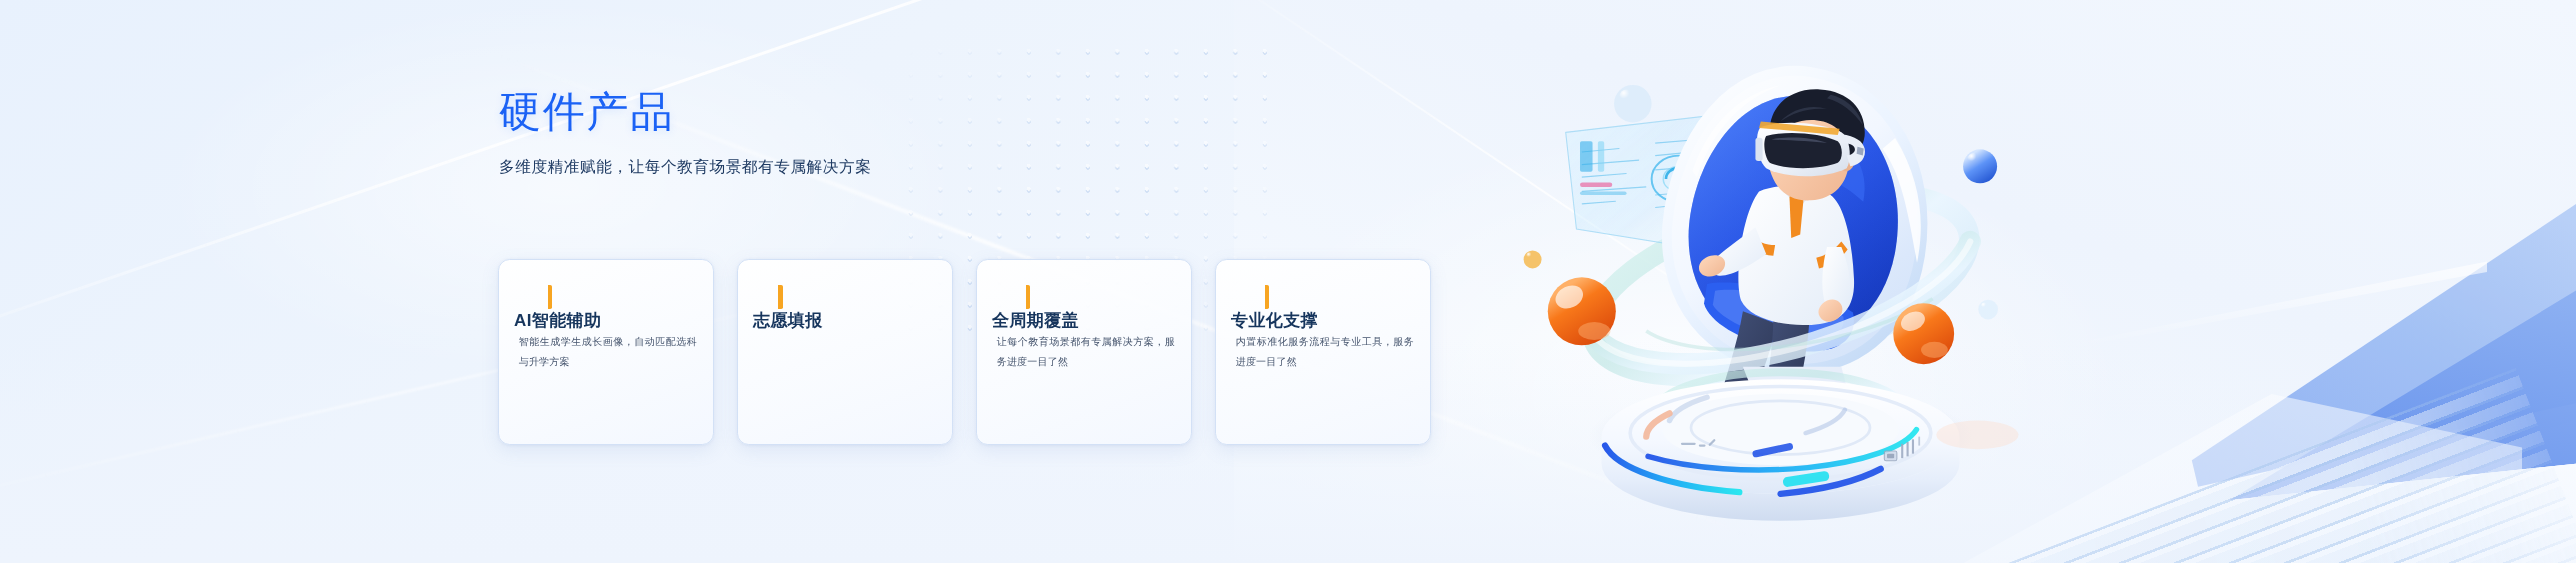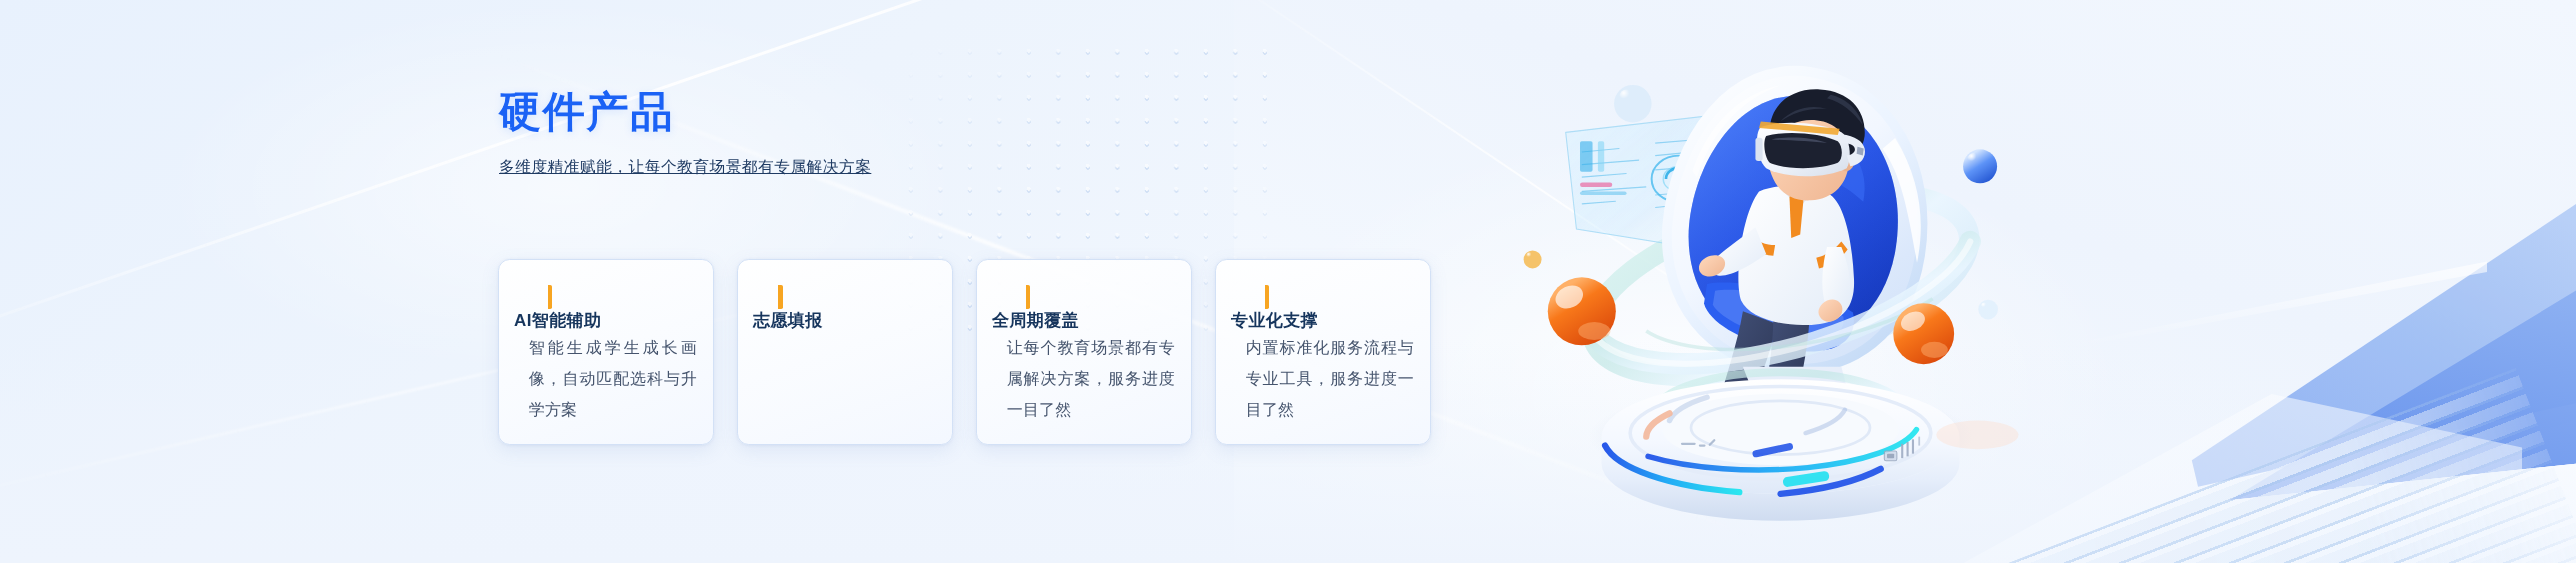--- a/index.html
+++ b/index.html
@@ -77,38 +77,38 @@
       rgba(231,240,252,.9) 8px, rgba(231,240,252,.9) 19.7px);
     -webkit-mask-image:linear-gradient(95deg, rgba(0,0,0,0) 0%, rgba(0,0,0,.9) 22%, rgba(0,0,0,.95) 70%, rgba(0,0,0,.2) 100%);
             mask-image:linear-gradient(95deg, rgba(0,0,0,0) 0%, rgba(0,0,0,.9) 22%, rgba(0,0,0,.95) 70%, rgba(0,0,0,.2) 100%);
     opacity:.85;}
   .ridge-sheet{position:absolute;right:54px;bottom:-36px;width:626px;height:206px;
     background:linear-gradient(170deg,#ffffff,#eef5ff);
     clip-path:polygon(0 100%, 60% 0, 100% 26%, 100% 100%);opacity:.55;}
 
   
   .content{position:absolute;left:499px;top:88px;width:966px;}
-  .title{font-size:42px;font-weight:bold;color:#1b62f5;letter-spacing:1.8px;
+  .title{font-size:42px;font-weight:normal;color:#1b62f5;letter-spacing:1.8px;
     line-height:1.12;text-shadow:0 1.8px 9px rgba(27,98,245,.13);}
-  .subtitle{margin-top:21.5px;font-size:15.7px;color:#1f3b63;letter-spacing:0.5px;font-weight:500;text-decoration:underline;}
+  .subtitle{margin-top:21.5px;font-size:15.7px;color:#1f3b63;letter-spacing:0.5px;font-weight:500;}
 
   
   .cards{position:absolute;left:498px;top:259px;display:flex;gap:23px;}
   .card{
     width:216px;height:186px;border-radius:11.6px;
     background:linear-gradient(160deg, rgba(255,255,255,.97) 0%, rgba(250,252,255,.94) 55%, rgba(244,248,255,.92) 100%);
     border:1.3px solid #d3e1f6;
     box-shadow:0 5.4px 18px rgba(104,141,196,.12), 0 0.9px 2.7px rgba(104,141,196,.10);
     position:relative;overflow:hidden;
   }
   .card-head{position:absolute;left:0;top:25px;display:flex;align-items:center;flex-direction:column;}
   .accent{width:4.5px;height:24px;background:#f7a522;border-radius:0 1.8px 1.8px 0;flex:0 0 auto;}
   .card-title{margin-left:15px;font-size:17px;font-weight:bold;color:#16355d;letter-spacing:0.4px;white-space:nowrap;}
-  .card-body{position:absolute;left:19.7px;right:16px;top:72px;font-size:16px;line-height:1.95;
-    color:#45546d;letter-spacing:0.2px;text-align:justify;text-justify:inter-ideograph;margin-left:10px;}
+  .card-body{position:absolute;left:19.7px;right:16px;top:72px;font-size:10px;line-height:1.95;
+    color:#45546d;letter-spacing:0.2px;text-align:justify;text-justify:inter-ideograph;}
 
   
   .vr{position:absolute;left:1512px;top:16px;width:537px;height:537px;}
   .vr svg{display:block;}
 </style>
 </head>
 <body>
 
 <div class="banner">
 

